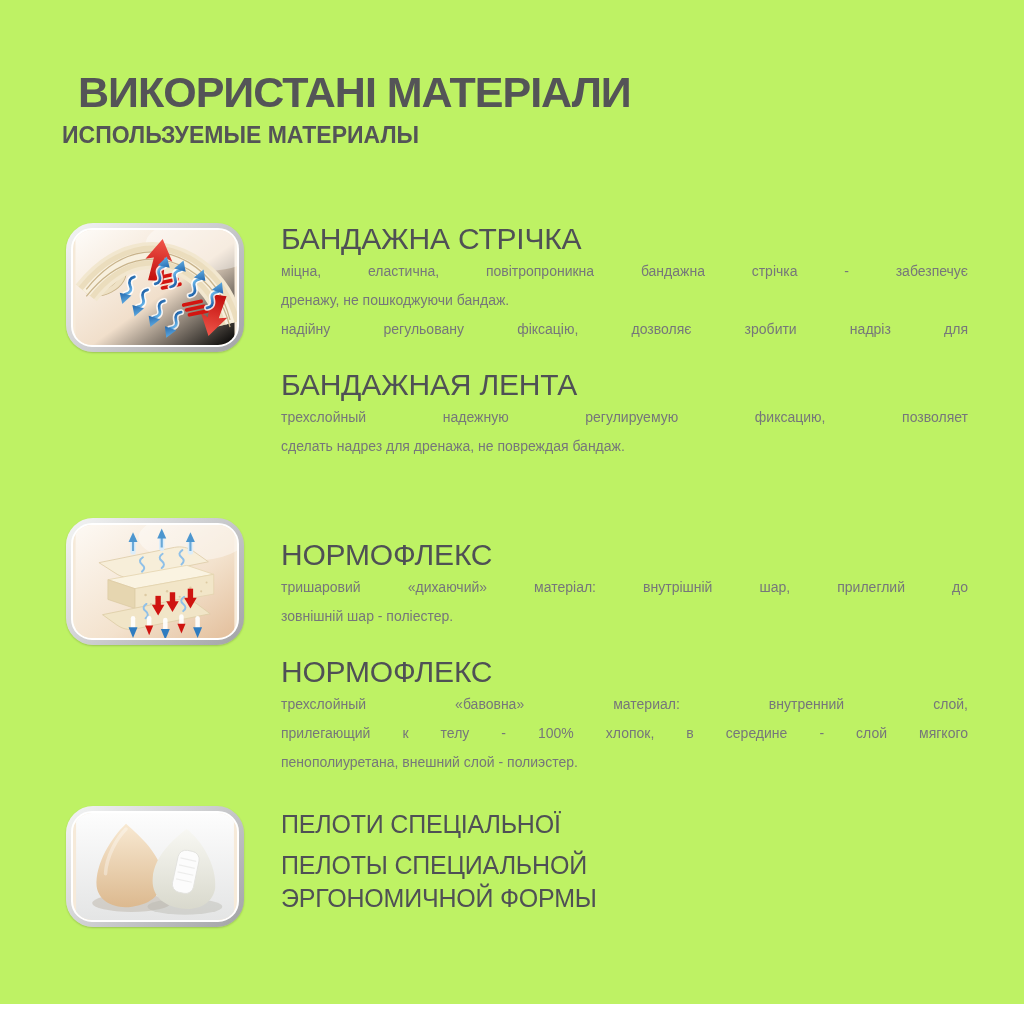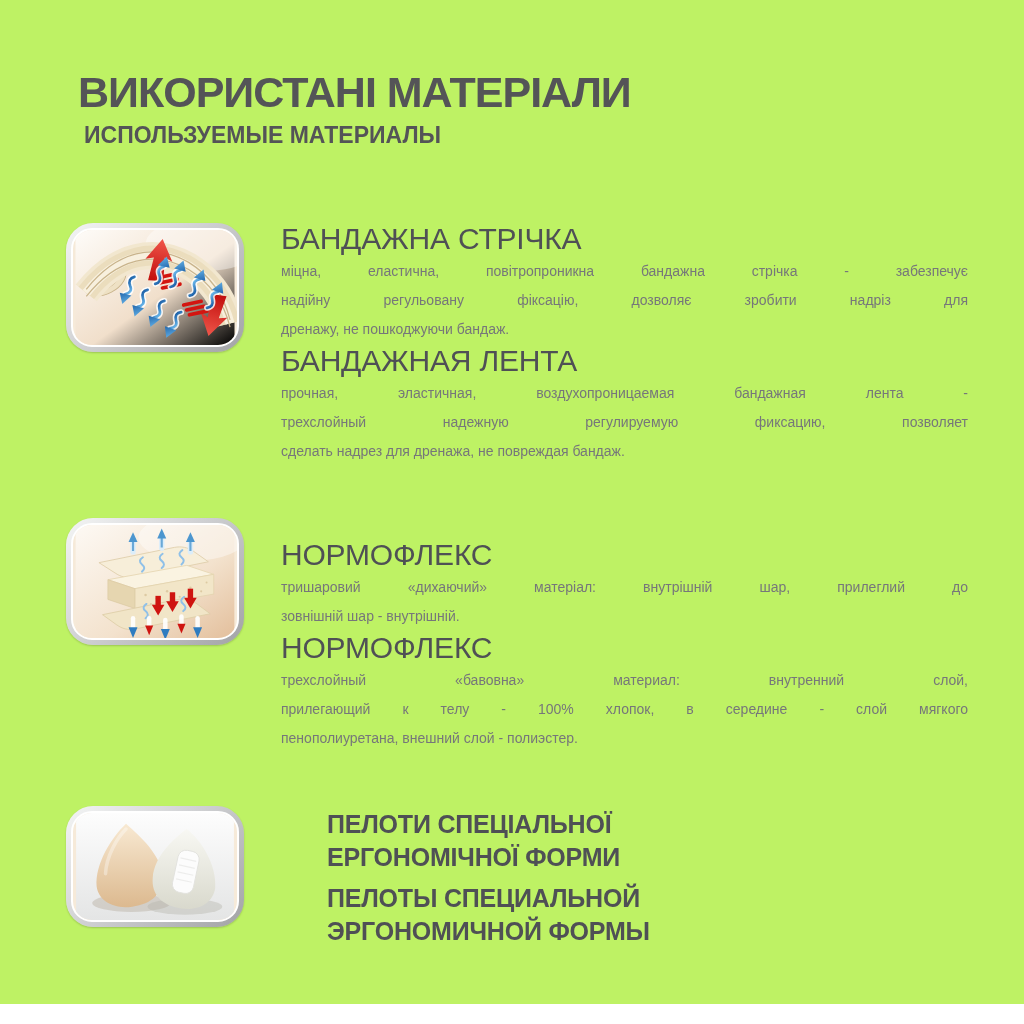--- a/index.html
+++ b/index.html
@@ -7,21 +7,21 @@
     position:relative; width:1024px; height:1004px; background:#bef264;
     font-family:"Liberation Sans", sans-serif; overflow:hidden;
   }
   
   .page-title {
     position:absolute; left:78px; top:68px;
     font-size:43px; font-weight:bold; letter-spacing:-1px;
     color:#545457; white-space:nowrap;
   }
   .page-subtitle {
-    position:absolute; left:84px; top:122px;
+    position:absolute; left:62px; top:122px;
     font-size:23px; font-weight:bold; letter-spacing:0px;
     color:#545457; white-space:nowrap;
   }
   
   .illus {
     position:absolute; left:66px; width:178px;
     border-radius:27px; padding:5px; box-sizing:border-box;
     background:linear-gradient(135deg,#f4f5f5 0%,#d4d5d7 40%,#a2a3a6 100%);
     box-shadow:0 1px 2px rgba(0,0,0,.18);
   }
@@ -37,29 +37,29 @@
   
   .txt-col { position:absolute; left:281px; width:687px; }
   #txt-1 { top:224px; }
   #txt-2 { top:540px; }
   #txt-3 { top:808px; }
   .sec-heading {
     font-size:30px; line-height:30px; font-weight:400;
     letter-spacing:-0.2px; color:#4f5055; white-space:nowrap;
   }
   .body-block { margin-top:3px; }
-  .ru-block { margin-top:2px; }
+  .ru-block { margin-top:26px; }
   .jline {
     font-size:14px; line-height:29px; color:#76777a;
     text-align:justify; text-align-last:justify; overflow:hidden;
   }
   .jline.last { text-align-last:left; }
   .pelot-heading-line {
-    font-size:25px; line-height:33px; font-weight:700;
-    letter-spacing:-0.2px; color:#4f5055; white-space:nowrap;margin-left:46px;
+    font-size:25px; line-height:33px; font-weight:400;
+    letter-spacing:-0.2px; color:#4f5055; white-space:nowrap;
   }
   .pelot-ru { margin-top:8px; }
 </style>
 </head>
 <body>
 
 <div id="canvas">
 
   <div class="page-title">ВИКОРИСТАНІ МАТЕРІАЛИ</div>
   <div class="page-subtitle">ИСПОЛЬЗУЕМЫЕ МАТЕРИАЛЫ</div>
@@ -134,27 +134,26 @@
           <use href="#ba" transform="translate(56,72) rotate(206)"></use>
         </g>
       </svg>
     </div>
   </div>
 
   <div class="txt-col" id="txt-1">
     <div class="sec-heading">БАНДАЖНА СТРІЧКА</div>
     <div class="body-block">
       <div class="jline">міцна, еластична, повітропроникна бандажна стрічка - забезпечує</div>
+      <div class="jline last">дренажу, не пошкоджуючи бандаж.</div>
       <div class="jline">надійну регульовану фіксацію, дозволяє зробити надріз для</div>
-      <div class="jline last">дренажу, не пошкоджуючи бандаж.</div>
     </div>
     <div class="ru-block">
       <div class="sec-heading">БАНДАЖНАЯ ЛЕНТА</div>
       <div class="body-block">
-        <div class="jline">прочная, эластичная, воздухопроницаемая бандажная лента -</div>
         <div class="jline">трехслойный надежную регулируемую фиксацию, позволяет</div>
         <div class="jline last">сделать надрез для дренажа, не повреждая бандаж.</div>
       </div>
     </div>
   </div>
 
   <div class="illus" id="illus-2">
     <div class="illus-inner">
       <svg viewBox="0 0 177 126">
         <defs>
@@ -230,21 +229,21 @@
           <use href="#da2b" transform="translate(136,118)"></use>
         </g>
       </svg>
     </div>
   </div>
 
   <div class="txt-col" id="txt-2">
     <div class="sec-heading">НОРМОФЛЕКС</div>
     <div class="body-block">
       <div class="jline">тришаровий «дихаючий» матеріал: внутрішній шар, прилеглий до</div>
-      <div class="jline last">зовнішній шар - внутрішній.</div>
+      <div class="jline last">зовнішній шар - поліестер.</div>
     </div>
     <div class="ru-block">
       <div class="sec-heading">НОРМОФЛЕКС</div>
       <div class="body-block">
         <div class="jline">трехслойный «бавовна» материал: внутренний слой,</div>
         <div class="jline">прилегающий к телу - 100% хлопок, в середине - слой мягкого</div>
         <div class="jline last">пенополиуретана, внешний слой - полиэстер.</div>
       </div>
     </div>
   </div>
@@ -285,21 +284,20 @@
             </g>
           </g>
         </g>
       </svg>
     </div>
   </div>
 
   <div class="txt-col" id="txt-3">
     <div>
       <div class="pelot-heading-line">ПЕЛОТИ СПЕЦІАЛЬНОЇ</div>
-      <div class="pelot-heading-line">ЕРГОНОМІЧНОЇ ФОРМИ</div>
     </div>
     <div class="pelot-ru">
       <div class="pelot-heading-line">ПЕЛОТЫ СПЕЦИАЛЬНОЙ</div>
       <div class="pelot-heading-line">ЭРГОНОМИЧНОЙ ФОРМЫ</div>
     </div>
   </div>
 
 </div>
 
 </body></html>

